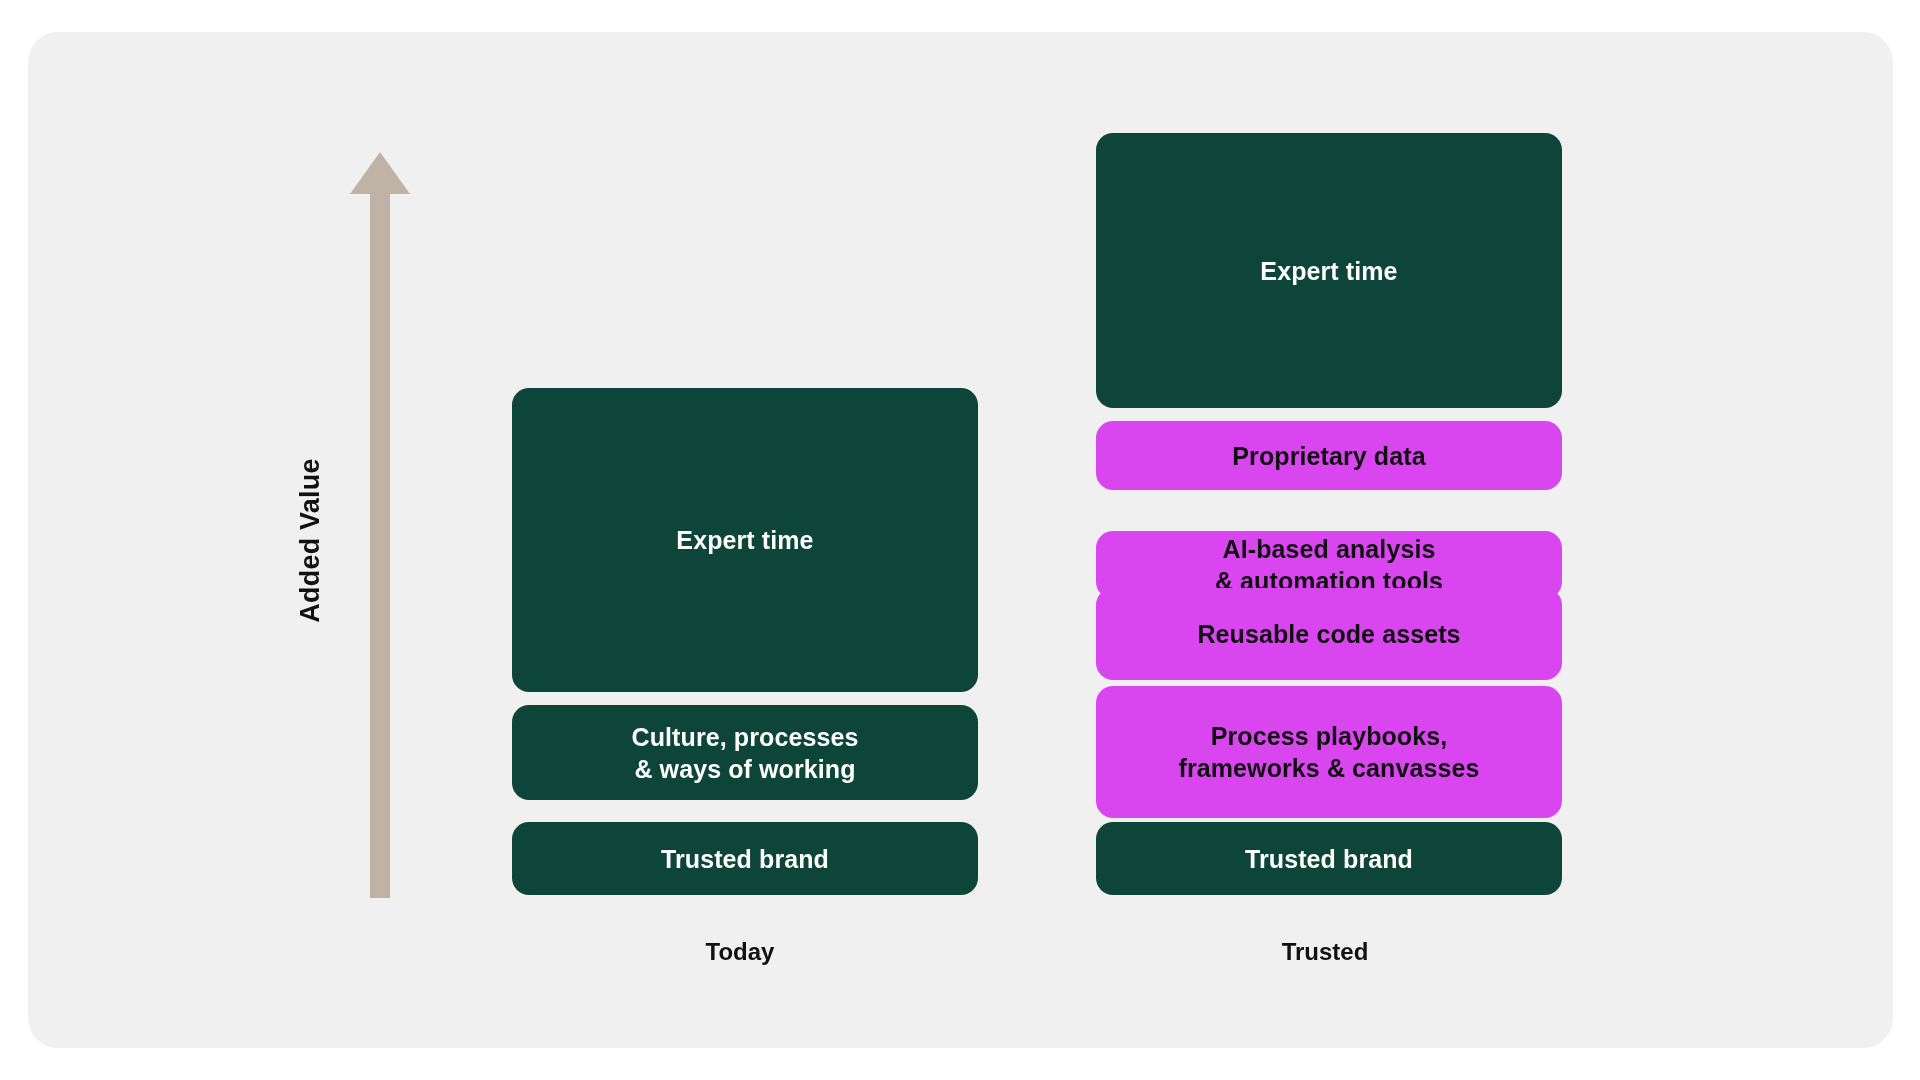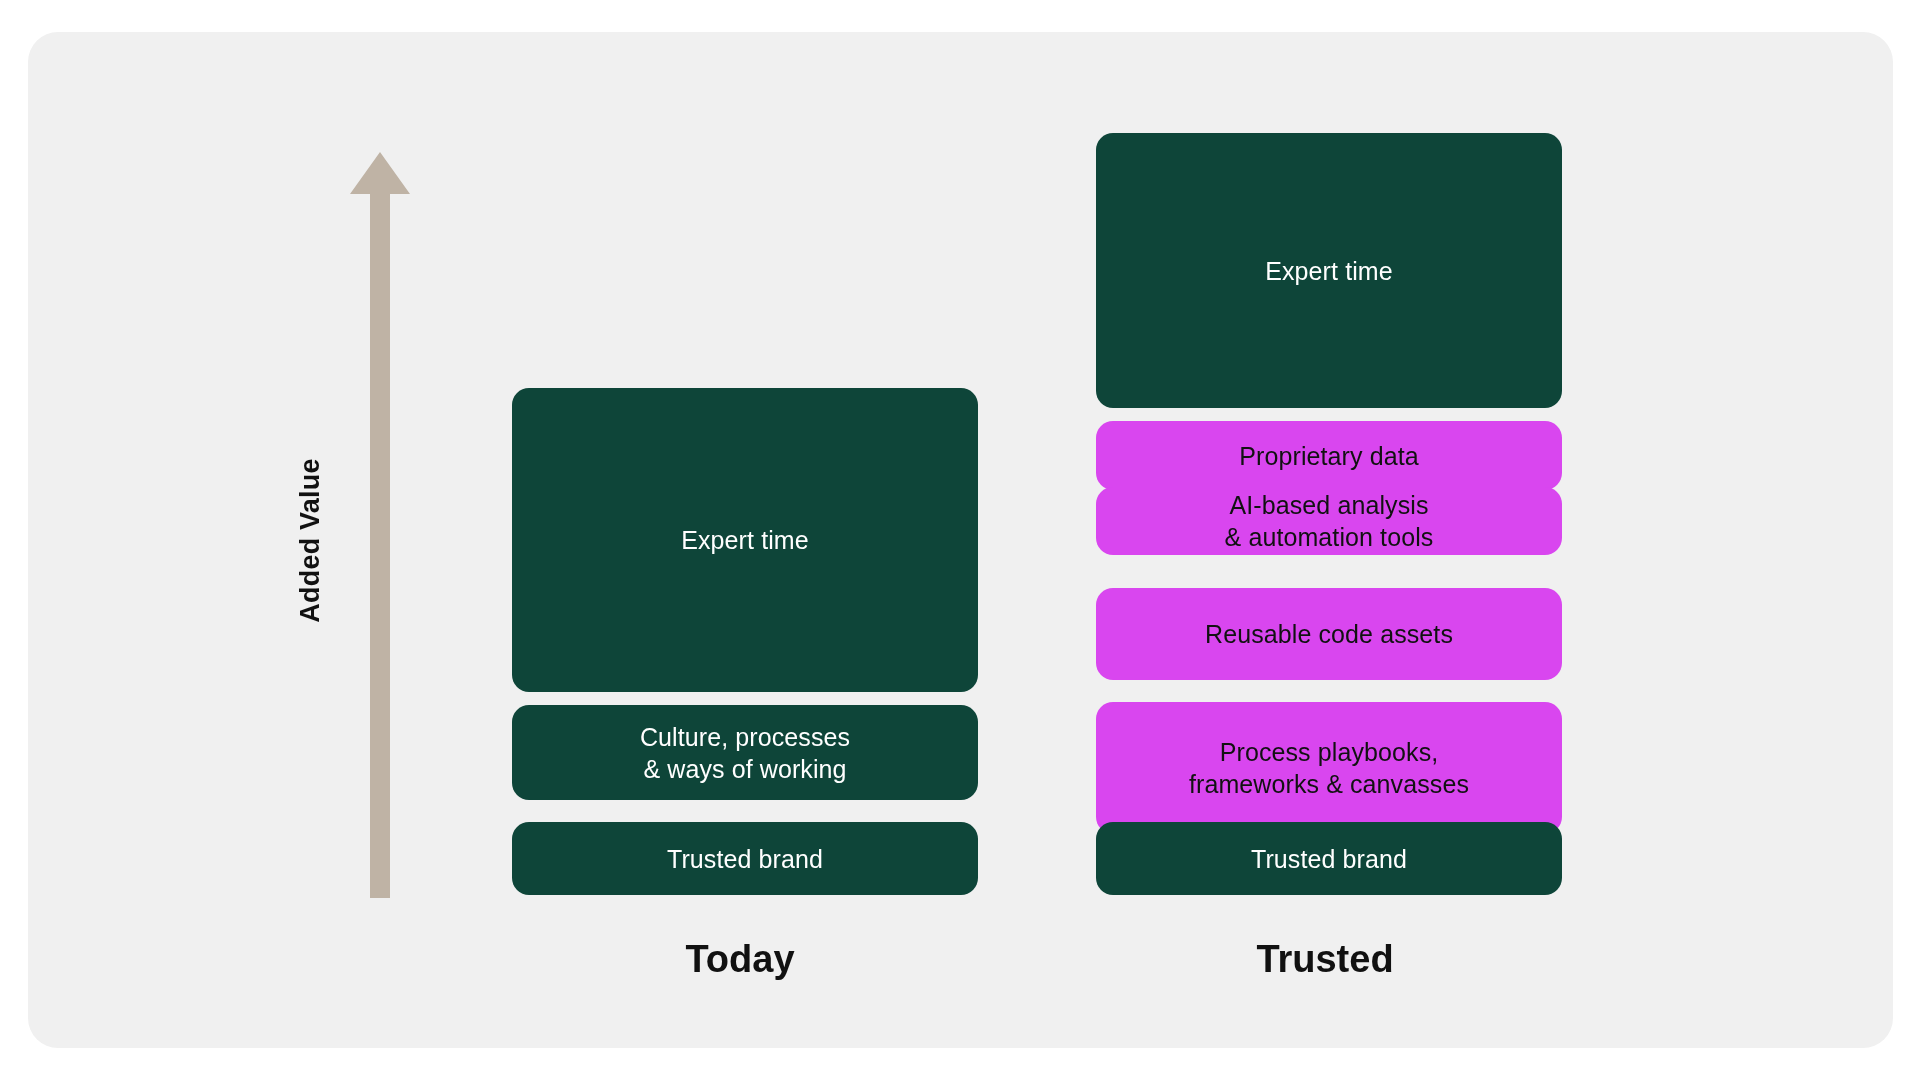--- a/index.html
+++ b/index.html
@@ -41,33 +41,33 @@
 
   
   .block {
     position:absolute;
     border-radius:17px;
     display:flex;
     align-items:center;
     justify-content:center;
     text-align:center;
     font-size:25px;
-    font-weight:normal;
+    font-weight:bold;
     line-height:1.28;
     padding:0 30px;
     white-space:pre-line;
     letter-spacing:.1px;
   }
   .block.green { background:#0E4539; color:#FFFFFF; }
   .block.pink  { background:#d946ef; color:#111111; }
 
   
   .col-caption {
     position:absolute;
-    font-size:38px;
+    font-size:24px;
     font-weight:bold;
     color:#111111;
     text-align:center;
     white-space:nowrap;
   }
 </style>
 </head>
 <body>
 
 <div id="stage">
@@ -85,22 +85,22 @@
   </div>
 
   <div id="cols">
       <div class="block green" style="left: 512px; top: 388px; width: 466px; height: 304px;">Expert time</div>
       <div class="block green" style="left: 512px; top: 705px; width: 466px; height: 95px;">Culture, processes
 &amp; ways of working</div>
       <div class="block green" style="left: 512px; top: 822px; width: 466px; height: 73px;">Trusted brand</div>
       <div class="col-caption" style="left: 590px; top: 938px; width: 300px;">Today</div>
       <div class="block green" style="left: 1096px; top: 133px; width: 466px; height: 275px;">Expert time</div>
       <div class="block pink" style="left: 1096px; top: 421px; width: 466px; height: 69px;">Proprietary data</div>
-      <div class="block pink" style="left: 1096px; top: 487px; width: 466px; height: 68px;">AI-based analysis
+      <div class="block pink" style="left: 1096px; top: 531px; width: 466px; height: 68px;">AI-based analysis
 &amp; automation tools</div>
       <div class="block pink" style="left: 1096px; top: 588px; width: 466px; height: 92px;">Reusable code assets</div>
-      <div class="block pink" style="left: 1096px; top: 702px; width: 466px; height: 132px;">Process playbooks,
+      <div class="block pink" style="left: 1096px; top: 686px; width: 466px; height: 132px;">Process playbooks,
 frameworks &amp; canvasses</div>
       <div class="block green" style="left: 1096px; top: 822px; width: 466px; height: 73px;">Trusted brand</div>
       <div class="col-caption" style="left: 1175px; top: 938px; width: 300px;">Trusted</div>
     </div>
 
 </div>
 
 </body></html>

